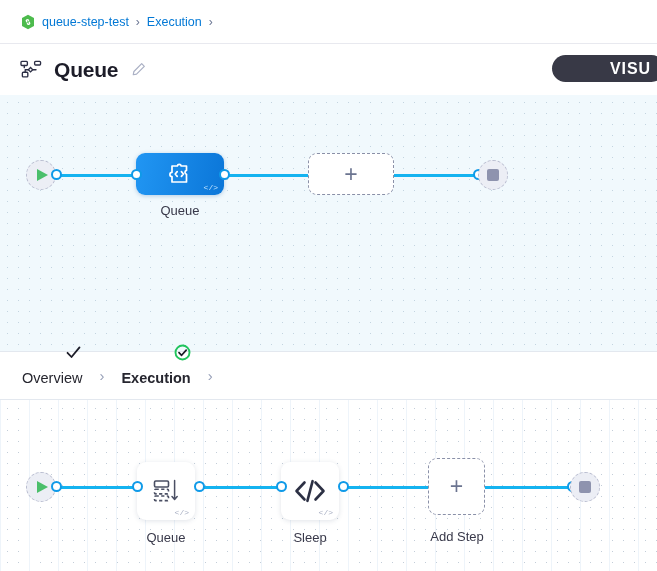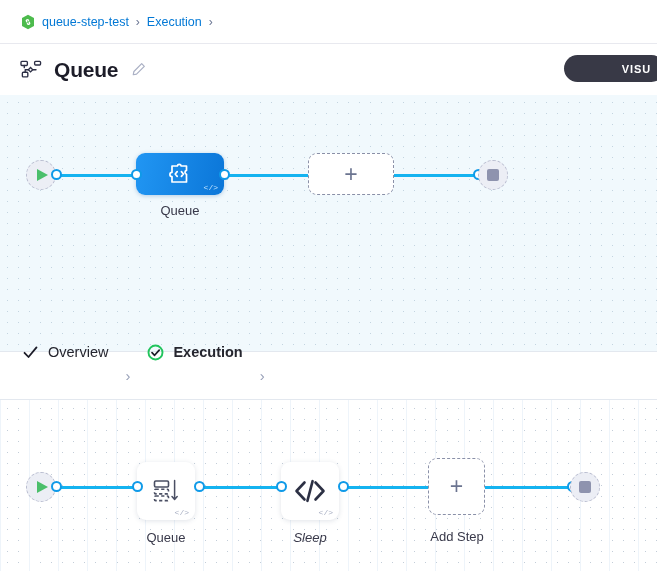--- a/index.html
+++ b/index.html
@@ -49,21 +49,21 @@
     margin-left: 12px; letter-spacing: -0.2px;
   }
   .edit-icon { width: 15px; height: 15px; margin-left: 13px; cursor: pointer; }
   .vis-btn {
     position: absolute; right: -8px; top: 11px;
     height: 27px; min-width: 52px; border-radius: 14px;
     background: #383946; display: flex; align-items: center;
     padding: 0 14px 0 18px; cursor: pointer;
   }
   .vis-btn span {
-    color: #ffffff; font-size: 11px; font-weight: bold; letter-spacing: 0.9px;
+    color: #ffffff; font-size: 16px; font-weight: bold; letter-spacing: 0.9px;
     white-space: nowrap;
     margin-left: 40px;
   }
 
   
   .canvas {
     position: absolute; left: 0; right: 0; overflow: hidden;
   }
   .canvas-top {
     top: 95px; height: 257px;
@@ -139,22 +139,22 @@
     transform: translate(-50%, -50%);
   }
 
   
   .tabstrip {
     position: absolute; top: 352px; left: 0; right: 0; height: 48px;
     background: #ffffff; display: flex; align-items: center;
     padding-left: 22px; border-bottom: 1px solid #e3e8ef;
   }
   .tab {
-    display: flex; align-items: flex-start; gap: 9px; height: 64px;
-    cursor: pointer; position: relative;
+    display: flex; align-items: flex-end; gap: 9px; height: 64px;
+    cursor: pointer; position: relative; flex-direction: column;
   }
   .tab-label { font-size: 14.5px; color: #26262f; white-space: nowrap; }
   .tab-active .tab-label { font-weight: bold; }
   .tab-active::after {
     content: ""; position: absolute; left: -8px; right: -8px; bottom: 0;
     height: 3px; background: #0b5cd8;
   }
   .tab-chevron { color: #98a0b8; font-size: 15px; padding: 0 17px; }
 </style>
 </head>
@@ -276,21 +276,21 @@
     <div class="node-label" style="left:127px; top:130px; width:78px;">Queue</div>
 
     <div class="node node-white" style="left:281px; top:62px; width:58px; height:58px;">
       <svg class="node-ico" width="34" height="26" viewBox="0 0 34 26">
         <path d="M11.5 4.5L3.5 13l8 8.5M22.5 4.5l8 8.5-8 8.5M19.6 3.2l-5.2 19.6" fill="none" stroke="#2c3044" stroke-width="2.6" stroke-linecap="round" stroke-linejoin="round"></path>
       </svg>
       <span class="code-badge badge-on-white">&lt;/&gt;</span>
     </div>
     <div class="port" style="left:276px; top:81px;"></div>
     <div class="port" style="left:338px; top:81px;"></div>
-    <div class="node-label" style="left:271px; top:130px; width:78px;font-style:italic;">Sleep</div>
+    <div class="node-label" style="left:271px; top:130px; width:78px;">Sleep</div>
 
     <div class="node node-dashed" style="left:428px; top:58px; width:57px; height:57px;">
       <span class="plus-glyph">+</span>
     </div>
     <div class="node-label" style="left:413px; top:129px; width:88px;">Add Step</div>
 
     <div class="port" style="left:567px; top:81px;"></div>
     <div class="endcap" style="left:570px; top:72px;">
       <div class="stop-sq"></div>
     </div>

